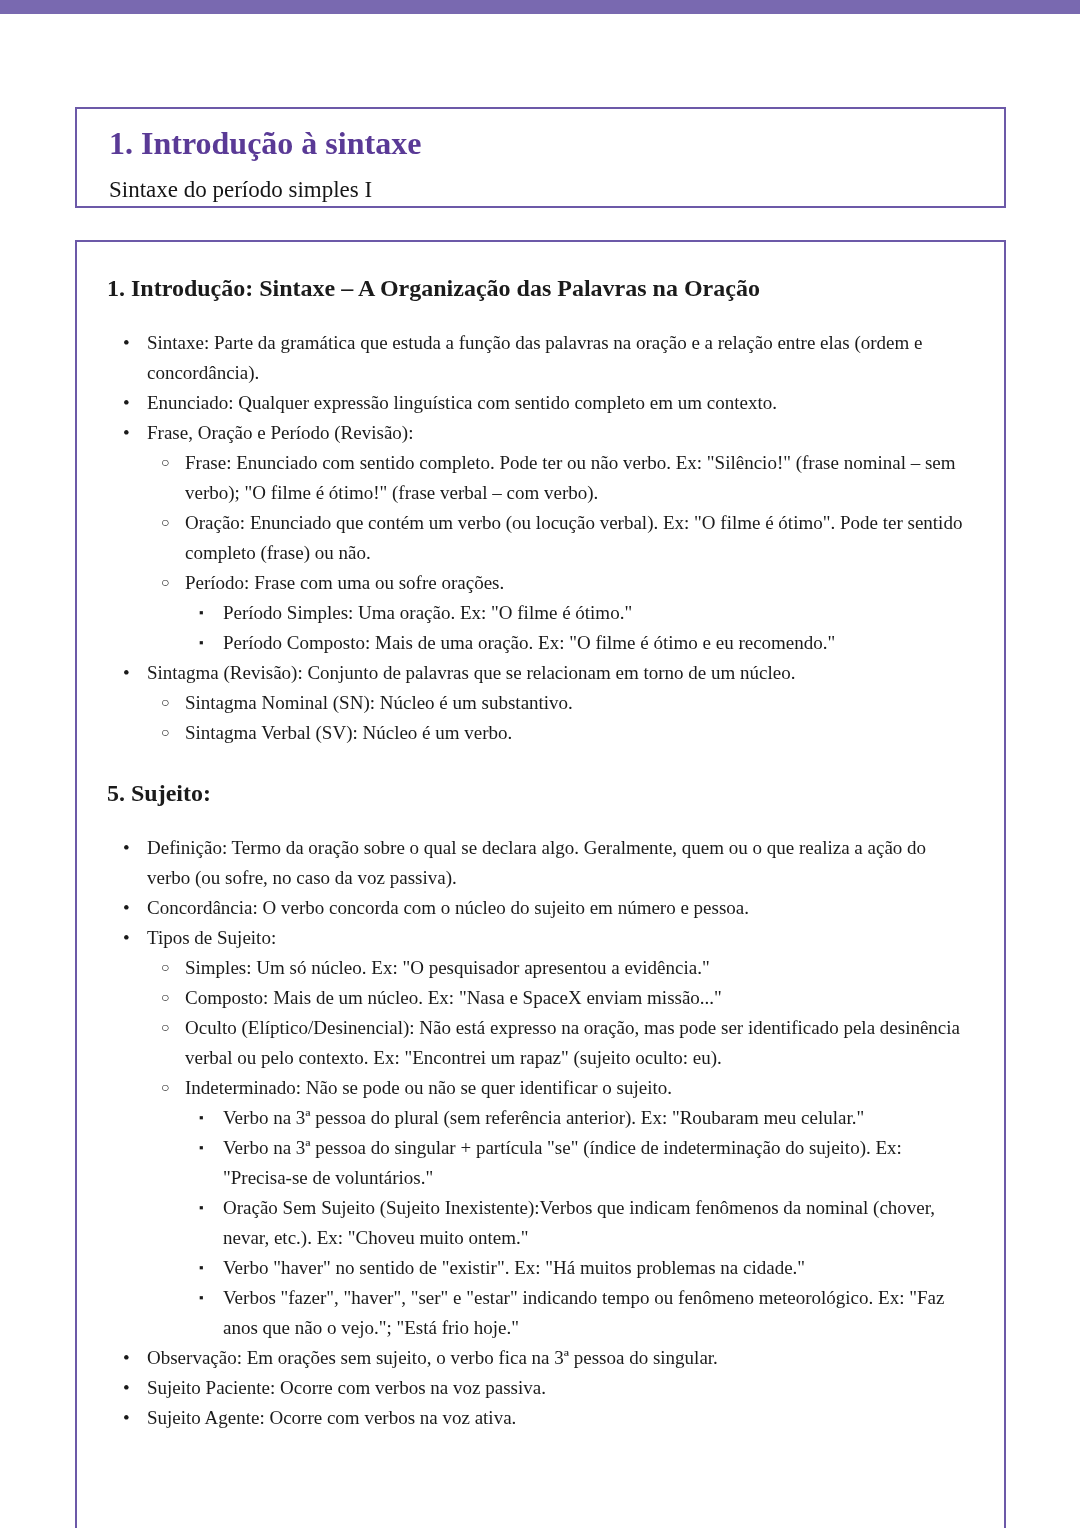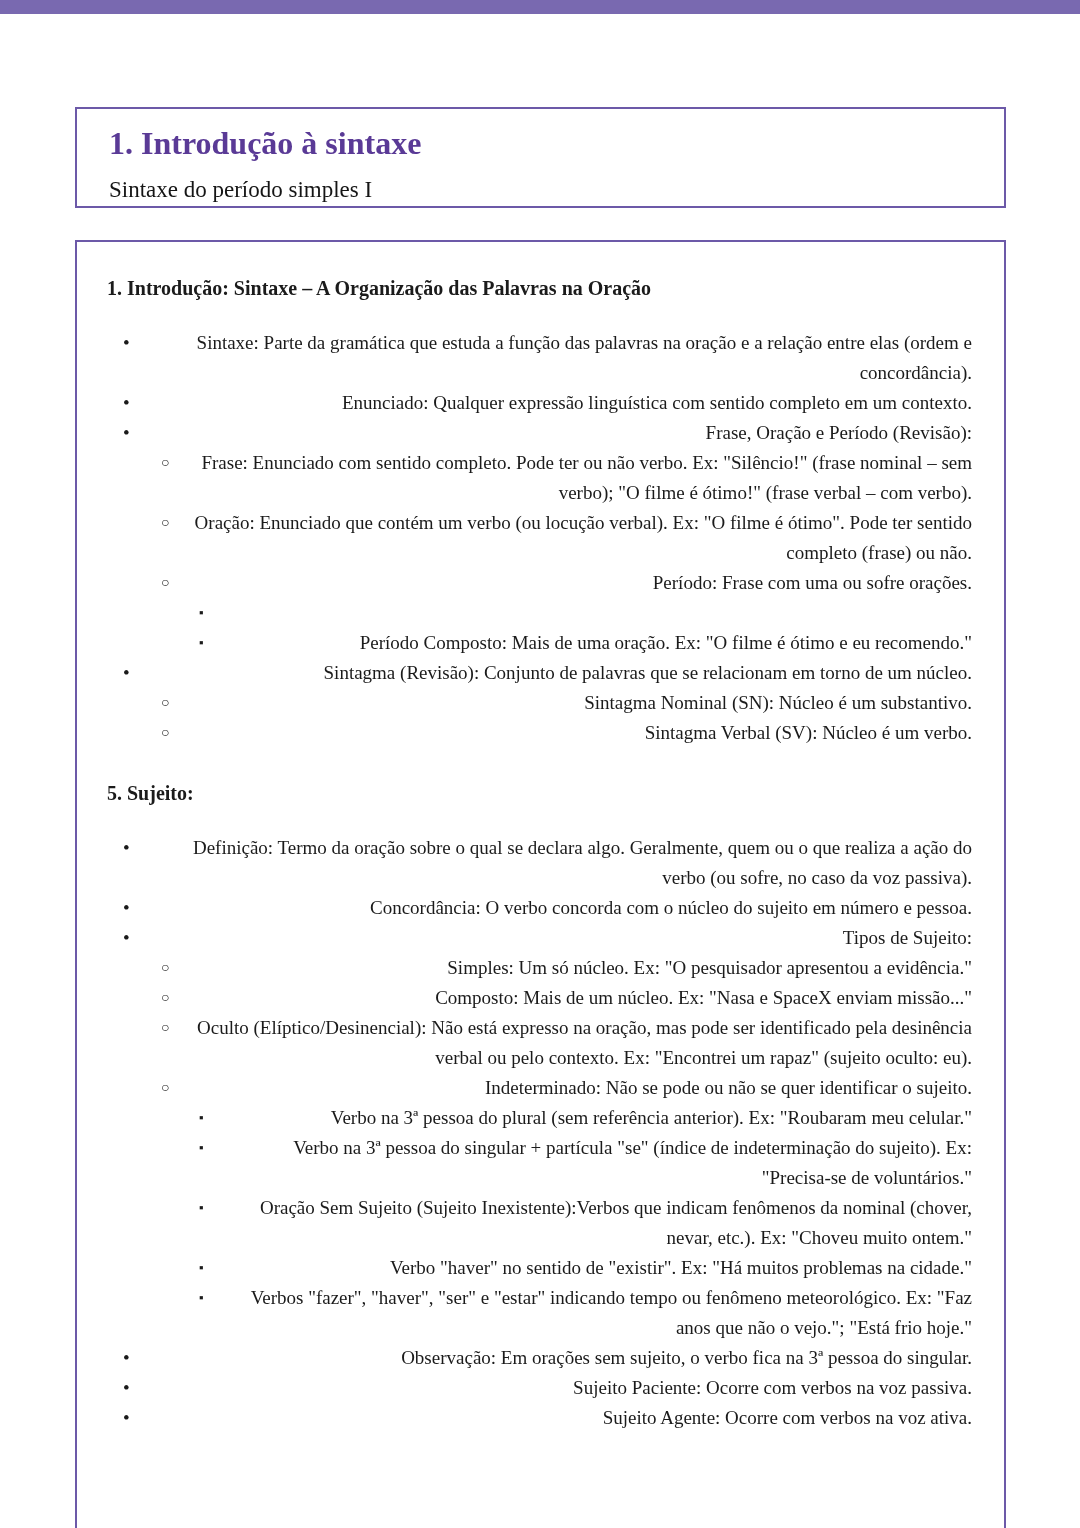--- a/index.html
+++ b/index.html
@@ -44,34 +44,34 @@
     left: 75px; top: 240px;
     width: 931px; height: 1340px;
     border: 2px solid var(--border-color, #6c59a8);
     background: #ffffff;
     padding: 31px 32px 0 30px;
     box-sizing: border-box;
     font-size: 19px;
   }
   .sec-heading {
     font-weight: bold;
-    font-size: 20px;
+    font-size: 24px;
     line-height: 30px;
     margin: 30px 0 25px 0;
   }
   .sec-heading:first-child { margin-top: 0; }
   .li {
     display: flex;
     line-height: 30px;
   }
   .marker {
     flex: 0 0 24px;
     text-align: left;
   }
-  .txt { flex: 1; text-align: right; }
+  .txt { flex: 1; }
   .lvl1 { padding-left: 16px; }
   .lvl2 { padding-left: 54px; }
   .lvl3 { padding-left: 92px; }
   .lvl1 .marker { font-size: 19px; }
   .lvl2 .marker { font-size: 14px; }
   .lvl3 .marker { font-size: 13px; }
 </style>
 </head>
 <body style="color: rgb(27, 27, 27);">
 
@@ -106,20 +106,21 @@
         <div class="li lvl2">
           <span class="marker">○</span>
           <span class="txt">Oração: Enunciado que contém um verbo (ou locução verbal). Ex: "O filme é ótimo". Pode ter sentido completo (frase) ou não.</span>
         </div>
         <div class="li lvl2">
           <span class="marker">○</span>
           <span class="txt">Período: Frase com uma ou sofre orações.</span>
         </div>
         <div class="li lvl3">
           <span class="marker">▪</span>
+          <span class="txt">Período Simples: Uma oração. Ex: "O filme é ótimo."</span>
         </div>
         <div class="li lvl3">
           <span class="marker">▪</span>
           <span class="txt">Período Composto: Mais de uma oração. Ex: "O filme é ótimo e eu recomendo."</span>
         </div>
         <div class="li lvl1">
           <span class="marker">•</span>
           <span class="txt">Sintagma (Revisão): Conjunto de palavras que se relacionam em torno de um núcleo.</span>
         </div>
         <div class="li lvl2">

